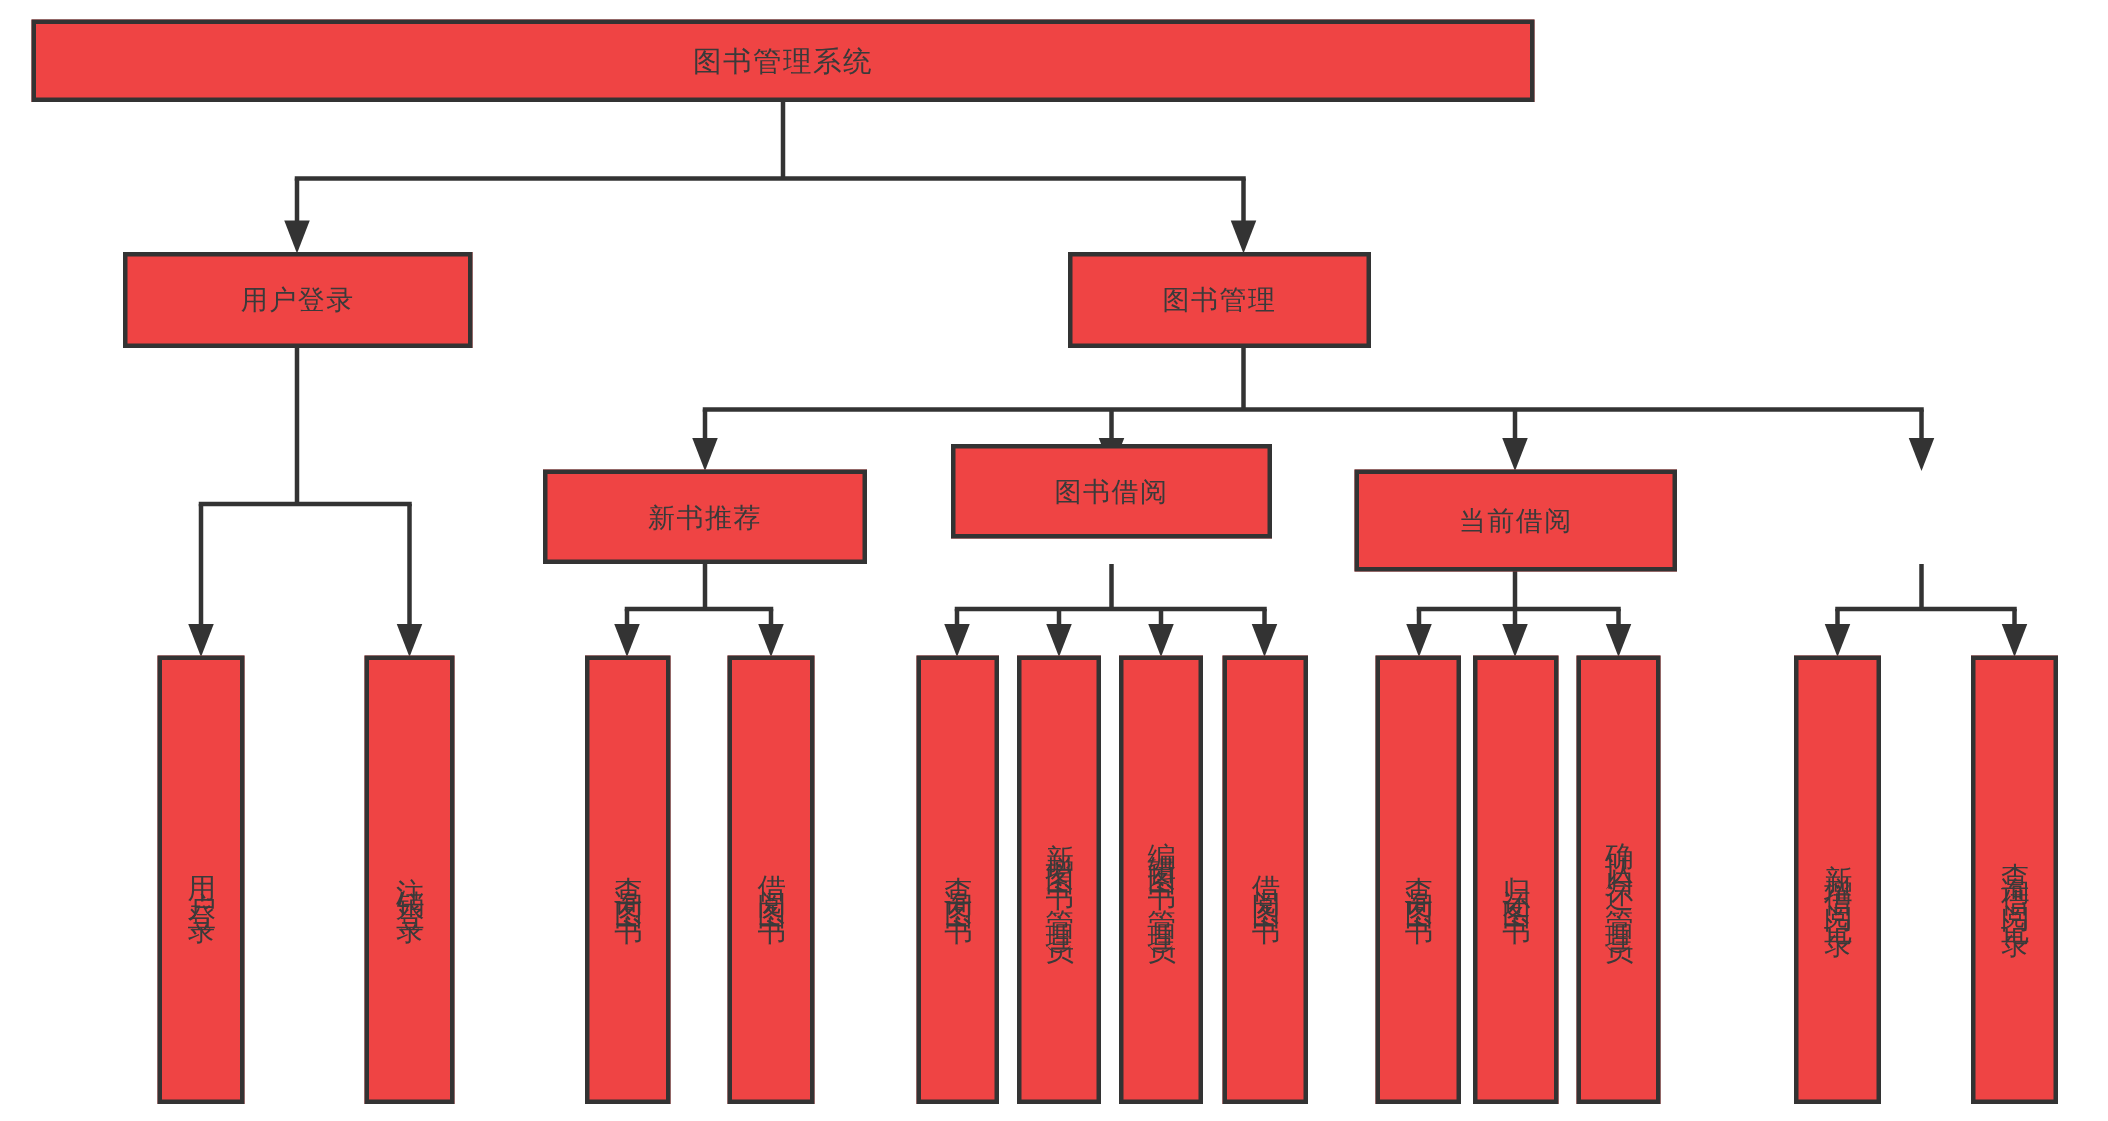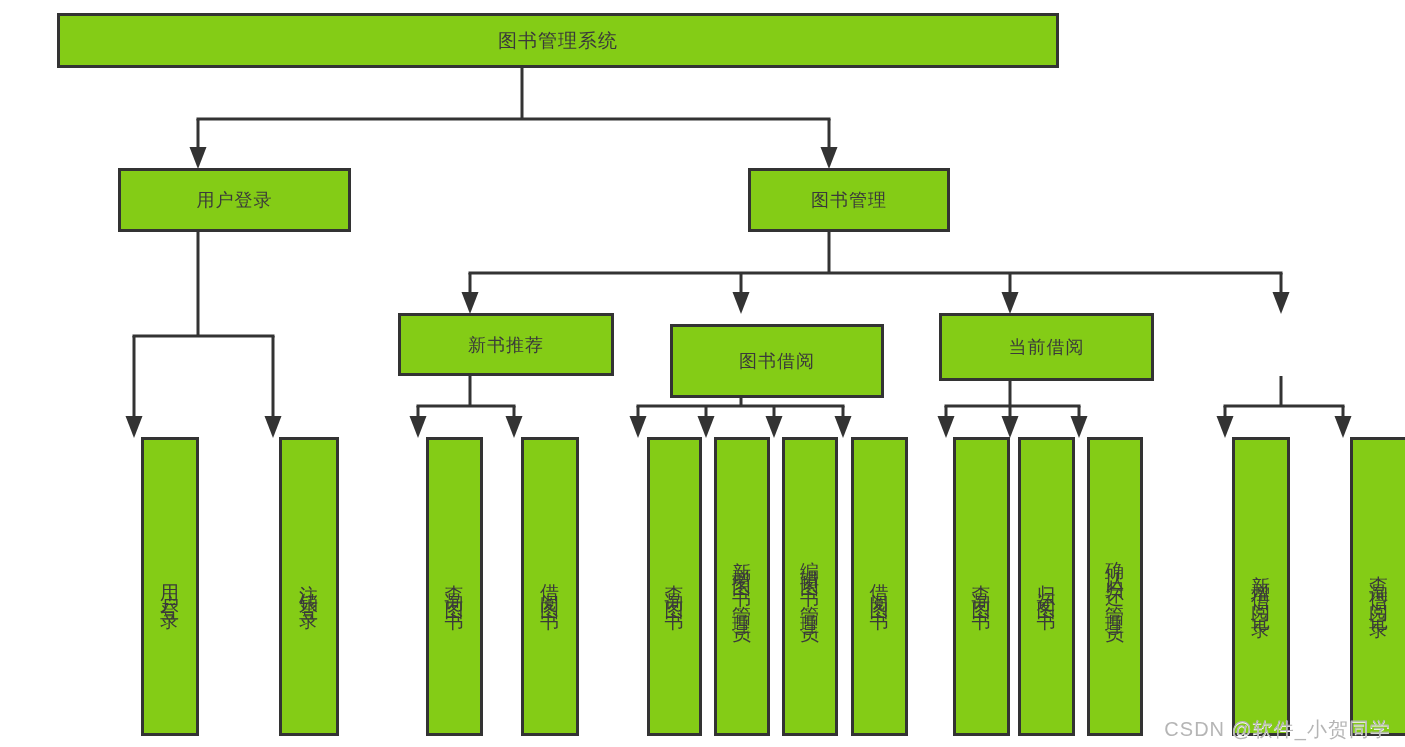--- a/index.html
+++ b/index.html
@@ -13,28 +13,27 @@
   }
   .wires {
     position: absolute;
     left: 0; top: 0;
     width: 1405px; height: 747px;
     z-index: 0;
   }
   .node {
     position: absolute;
     box-sizing: border-box;
-    background: #84cc16;
+    background: #ef4444;
     border: 3px solid #333333;
     display: flex;
     align-items: center;
     justify-content: center;
     color: #3a3a3a;
     z-index: 1;
-    margin-left: 36px;
   }
   .node.h { font-size: 18px; letter-spacing: 1px; text-align: center; }
   .node.root { font-size: 19px; }
   .node.v { font-size: 19px; }
   .vtext {
     writing-mode: vertical-rl;
     text-orientation: mixed;
     letter-spacing: 9px;
     line-height: 1;
     white-space: nowrap;
@@ -109,21 +108,21 @@
       <line x1="1343" y1="406" x2="1343" y2="422" stroke="#333333" stroke-width="3"></line>
       <polygon points="1334.5,416 1351.5,416 1343,438" fill="#333333"></polygon>
     </svg>
 
   <div class="node h root" style="left:21px; top:13px; width:1002px; height:55px">图书管理系统</div>
 
   <div class="node h" style="left:82px; top:168px; width:233px; height:64px">用户登录</div>
   <div class="node h" style="left:712px; top:168px; width:202px; height:64px">图书管理</div>
 
   <div class="node h" style="left:362px; top:313px; width:216px; height:63px">新书推荐</div>
-  <div class="node h" style="left:634px; top:324px; width:214px; height:74px">图书借阅</div>
+  <div class="node h" style="left:634px; top:296px; width:214px; height:63px">图书借阅</div>
   <div class="node h" style="left:903px; top:313px; width:215px; height:68px">当前借阅</div>
 
   <div class="node v" style="left:105px; top:437px; width:58px; height:299px">
     <span class="vtext">用户登录</span>
   </div>
   <div class="node v" style="left:243px; top:437px; width:60px; height:299px">
     <span class="vtext">注销登录</span>
   </div>
 
   <div class="node v" style="left:390px; top:437px; width:57px; height:299px">
@@ -156,15 +155,14 @@
     <span class="vtext">确认归还（管理员）</span>
   </div>
 
   <div class="node v" style="left:1196px; top:437px; width:58px; height:299px">
     <span class="vtext">新增借阅记录</span>
   </div>
   <div class="node v" style="left:1314px; top:437px; width:58px; height:299px">
     <span class="vtext">查询借阅记录</span>
   </div>
 
-  <div class="watermark">CSDN @软件_小贺同学</div>
 
 </div>
 
 </body></html>

